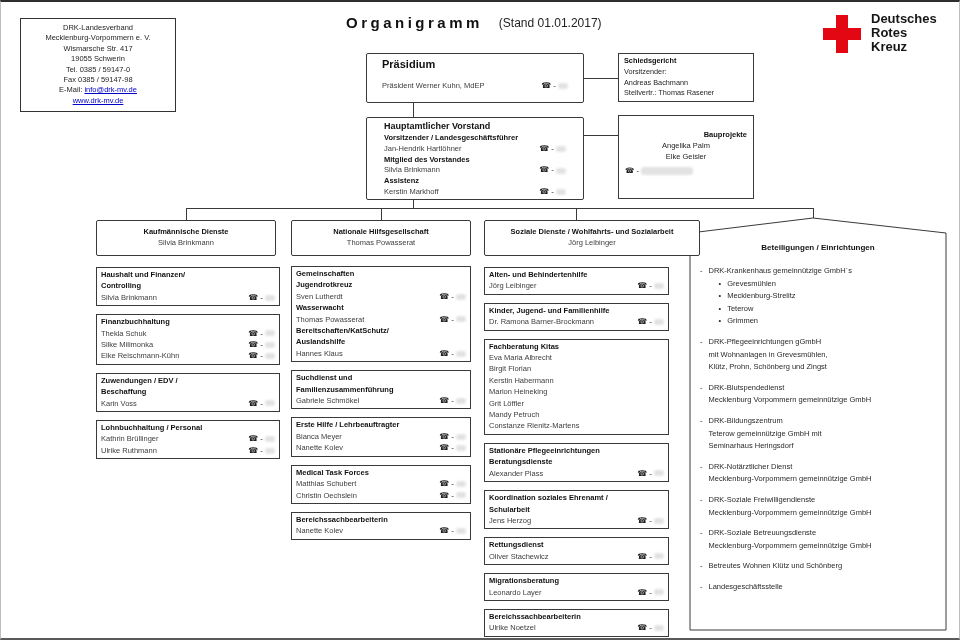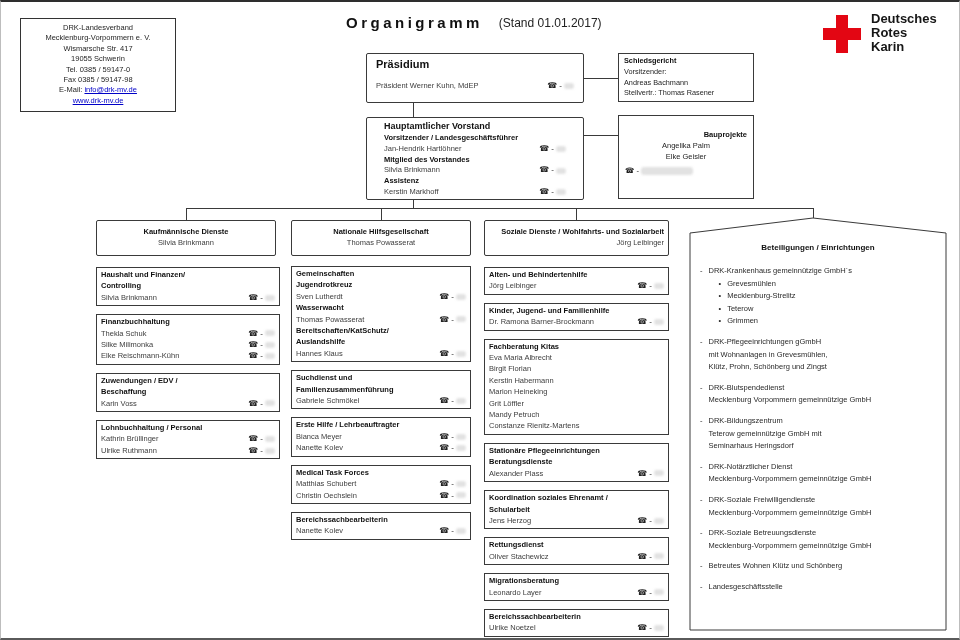--- a/index.html
+++ b/index.html
@@ -29,39 +29,39 @@
   
   .box{position:absolute;background:#fff;border:1px solid #3a3a3a;box-sizing:border-box;z-index:1;}
   .row{display:flex;justify-content:space-between;align-items:center;font-size:7.5px;line-height:11.4px;color:#3d3d3d;}
   .row.bold{font-weight:bold;color:#111;}
   .rt{white-space:nowrap;}
   .phone{display:inline-flex;align-items:center;gap:2px;font-size:8px;color:#222;flex:none;}
   .smudge{display:inline-block;width:10px;height:6px;background:#e2e2e2;border-radius:3px;filter:blur(1px);}
   .smudge.wide{width:52px;height:8px;}
 
   
-  .praesidium{left:365px;top:51px;width:218px;height:50px;padding:4px 9px;border-radius:2px;}
+  .praesidium{left:365px;top:51px;width:218px;height:50px;padding:4px 15px;border-radius:2px;}
   .praesidium .big-title{font-size:11px;font-weight:bold;color:#111;}
   .praesidium .row{margin-top:10px;}
   .schiedsgericht{left:617px;top:51px;width:136px;height:49px;padding:2px 5px;font-size:7.3px;line-height:10.8px;}
   .schiedsgericht .btitle{font-weight:bold;color:#111;}
   .vorstand{left:365px;top:115px;width:218px;height:83px;padding:2px 17px;border-radius:2px;}
   .vorstand .vtitle{font-size:9px;font-weight:bold;line-height:13px;color:#111;}
   .vorstand .row{line-height:10.8px;}
   .bauprojekte{left:617px;top:113px;width:136px;height:84px;padding:13px 6px 0;text-align:center;font-size:7.5px;line-height:11px;}
   .bauprojekte .btitle{font-weight:bold;color:#111;text-align:right;}
   .bauprojekte .bp-phone{text-align:left;margin-top:3px;display:flex;align-items:center;gap:2px;}
 
   
   .colhead{position:absolute;top:218px;height:36px;border:1px solid #3a3a3a;border-radius:2px;background:#fff;
            display:flex;flex-direction:column;justify-content:center;text-align:center;
            font-size:7.5px;line-height:10.6px;box-sizing:border-box;z-index:1;padding:0 4px;}
   .colhead .htitle{font-weight:bold;color:#111;}
   .colhead .hname{color:#3d3d3d;}
-  .ch1{left:95px;width:180px;}  .ch2{left:290px;width:180px;}  .ch3{left:483px;width:185px;text-align:right;}
+  .ch1{left:95px;width:180px;}  .ch2{left:290px;width:180px;}  .ch3{left:483px;width:216px;}
 
   
   .colboxes{position:absolute;display:flex;flex-direction:column;gap:8px;z-index:1;}
   .cb1{left:95px;top:265px;width:184px;}
   .cb2{left:290px;top:264px;width:180px;}
   .cb3{left:483px;top:265px;width:185px;}
   .obox{border:1px solid #3a3a3a;background:#fff;padding:1px 4px 2px;box-sizing:border-box;}
 
   
   .bet-content{left:689px;top:224px;width:256px;box-sizing:border-box;padding:0 10px;z-index:1;}
@@ -119,21 +119,21 @@
   <div class="abs cross">
       <div class="vbar"></div>
       <div class="hbar"></div>
     </div>
   <div class="abs logo-text">
 
       <div>Deutsches</div>
 
       <div>Rotes</div>
 
-      <div>Karin</div>
+      <div>Kreuz</div>
 
   </div>
 
   <div class="box praesidium">
     <div class="big-title">Präsidium</div>
     <div class="row">
       <span class="rt">Präsident Werner Kuhn, MdEP</span>
       <span class="phone">
           <span>☎ -</span>
           <span class="smudge"></span>

